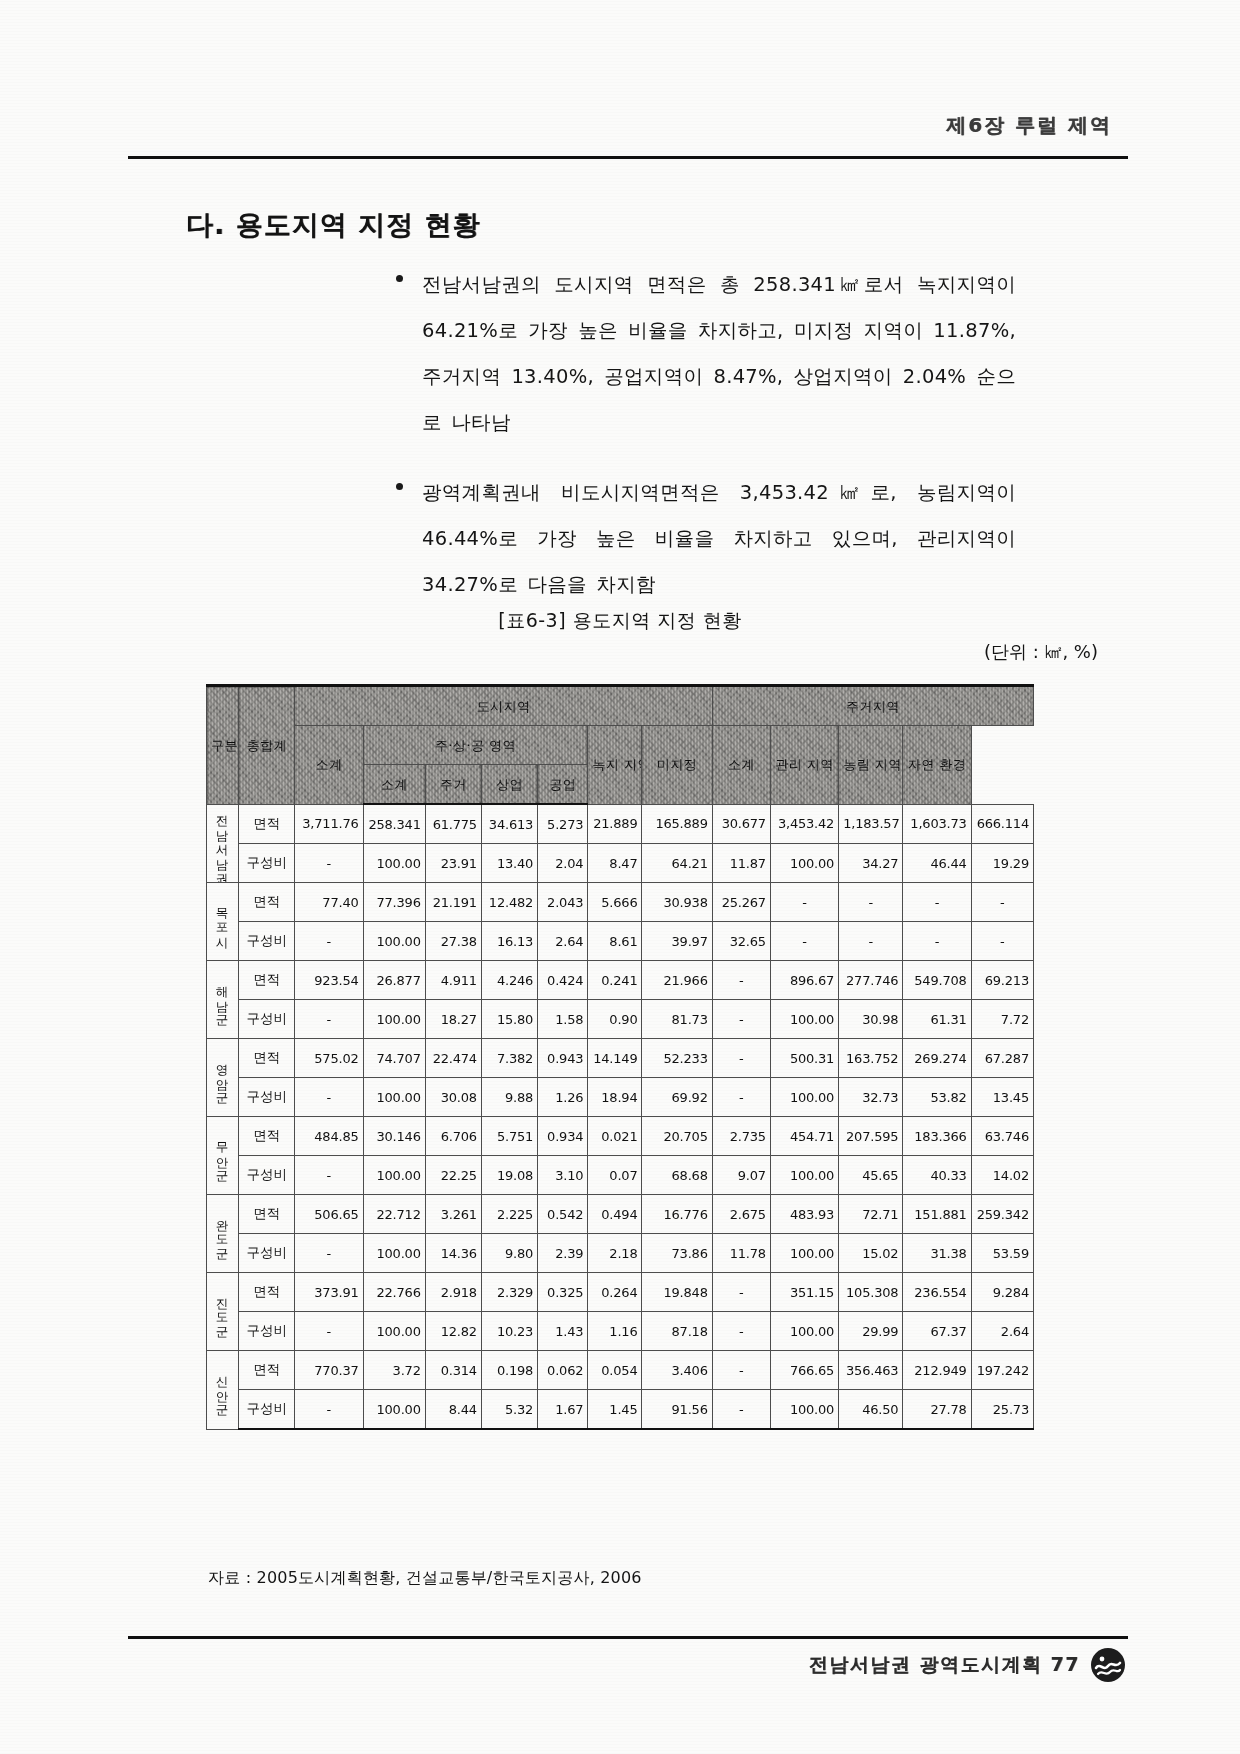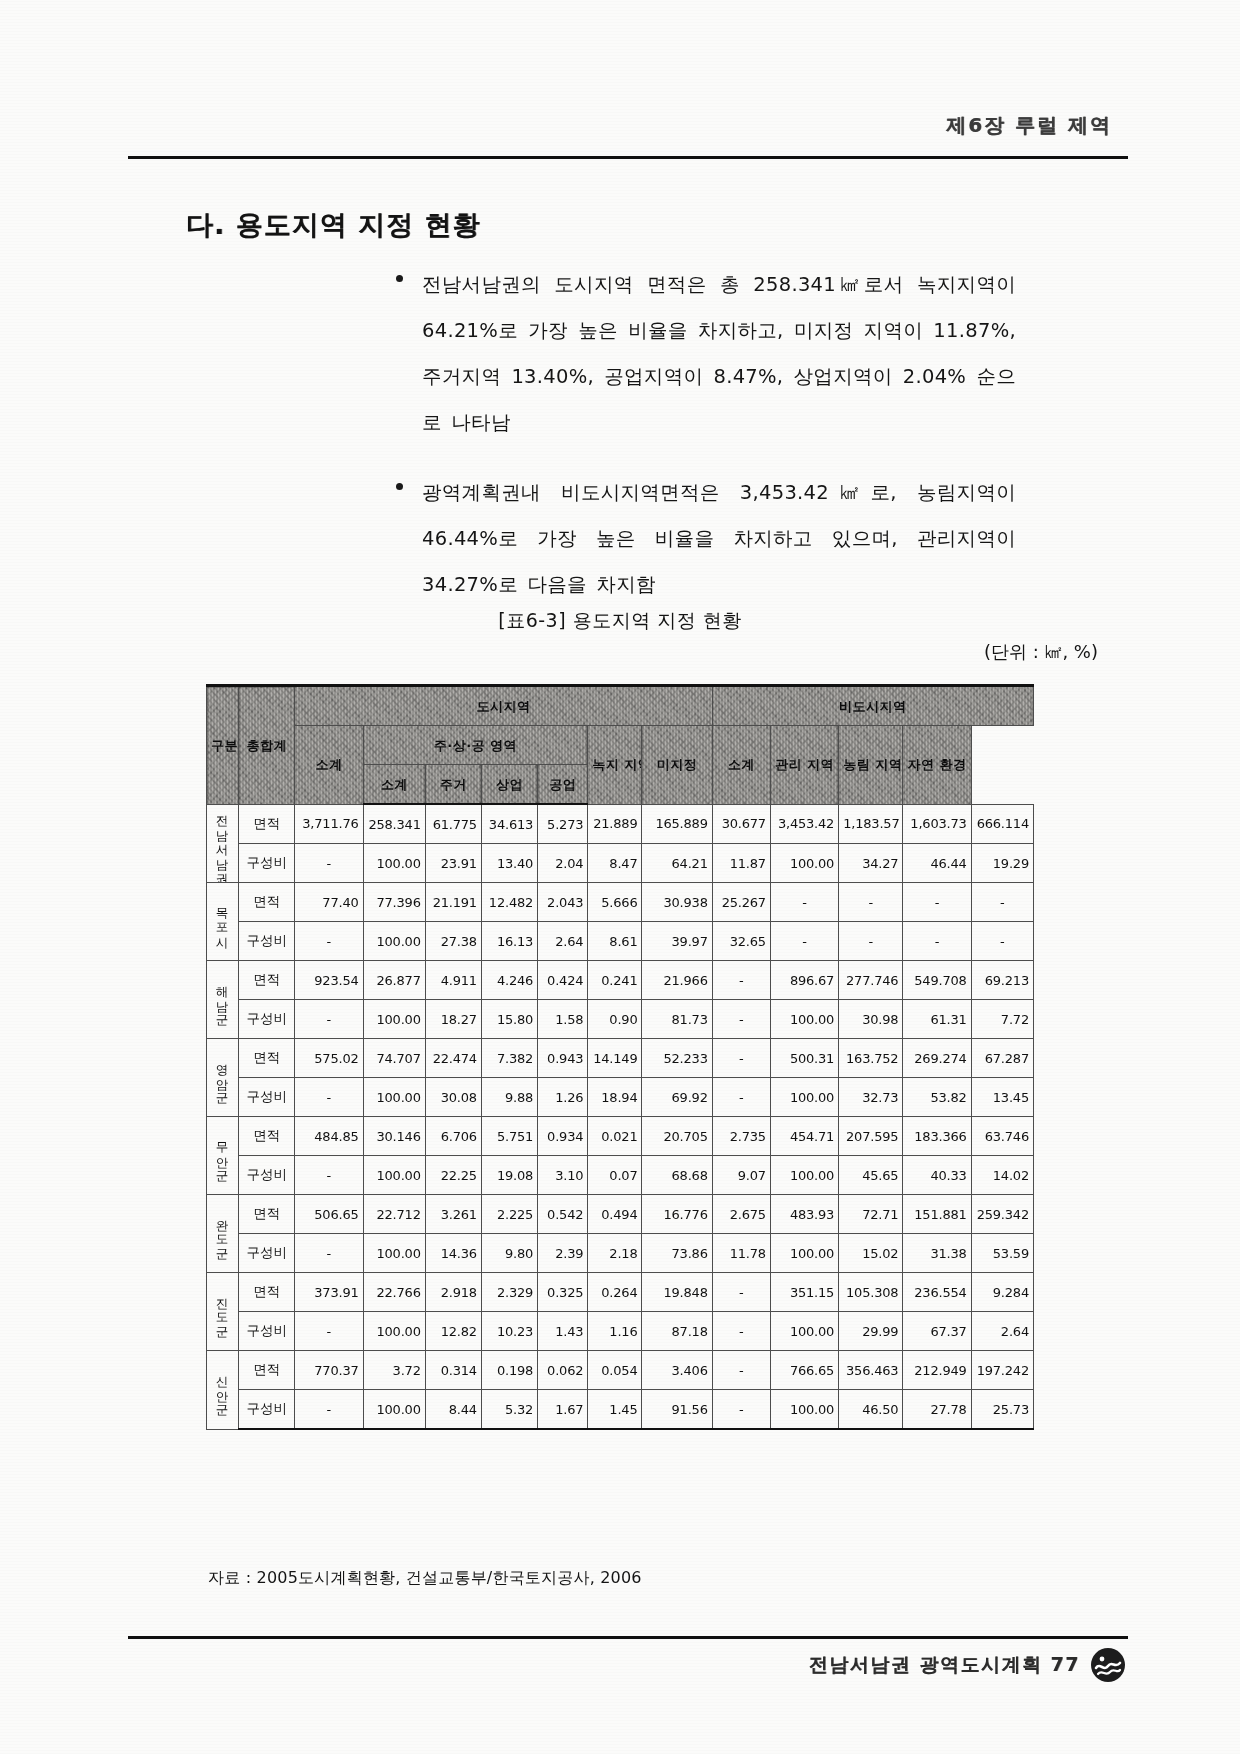--- a/index.html
+++ b/index.html
@@ -90,21 +90,21 @@
       repeating-linear-gradient(90deg,rgba(0,0,0,.30) 0 1px,rgba(255,255,255,0) 1px 3px),
       repeating-linear-gradient(47deg,rgba(0,0,0,.26) 0 1px,rgba(255,255,255,0) 1px 4px),
       repeating-linear-gradient(133deg,rgba(0,0,0,.22) 0 1px,rgba(255,255,255,0) 1px 5px);
     color:#0b0b0b;
     font-size:13px;
     letter-spacing:.5px;
     text-shadow:0 0 1px rgba(255,255,255,.55),0.5px 0.4px 0 rgba(0,0,0,.45);
     text-align:center;
     line-height:15px;
   }
-  thead th span{position:relative;z-index:2;font-weight:bold;}
+  thead th span{position:relative;z-index:2;}
 
   td.num{text-align:right;padding-right:7px;font-size:13px;letter-spacing:-.2px;}
   td.dash{text-align:center;font-size:13px;}
   td.lbl{text-align:center;font-size:13.5px;}
   td.reg{
     text-align:center;width:30px;font-size:12.5px;line-height:13px;
     letter-spacing:0px;
   }
   td.reg .v{
     writing-mode:vertical-rl;
@@ -183,21 +183,21 @@
           <col style="width:68px">
           <col style="width:64px">
         <col style="width:68px">
           <col style="width:62px">
       </colgroup>
       <thead>
         <tr>
           <th rowspan="3"><span>구분</span></th>
           <th rowspan="3"><span>총합계</span></th>
           <th colspan="7"><span>도시지역</span></th>
-          <th colspan="5"><span>비도시지역</span></th>
+          <th colspan="5"><span>주거지역</span></th>
         </tr>
         <tr>
           <th rowspan="2"><span>소계</span></th>
           <th colspan="4"><span>주·상·공 영역</span></th>
           <th rowspan="2"><span>녹지 지역</span></th>
           <th rowspan="2"><span>미지정</span></th>
           <th rowspan="2"><span>소계</span></th>
           <th rowspan="2"><span>관리 지역</span></th>
           <th rowspan="2"><span>농림 지역</span></th>
           <th rowspan="2"><span>자연 환경</span></th>

